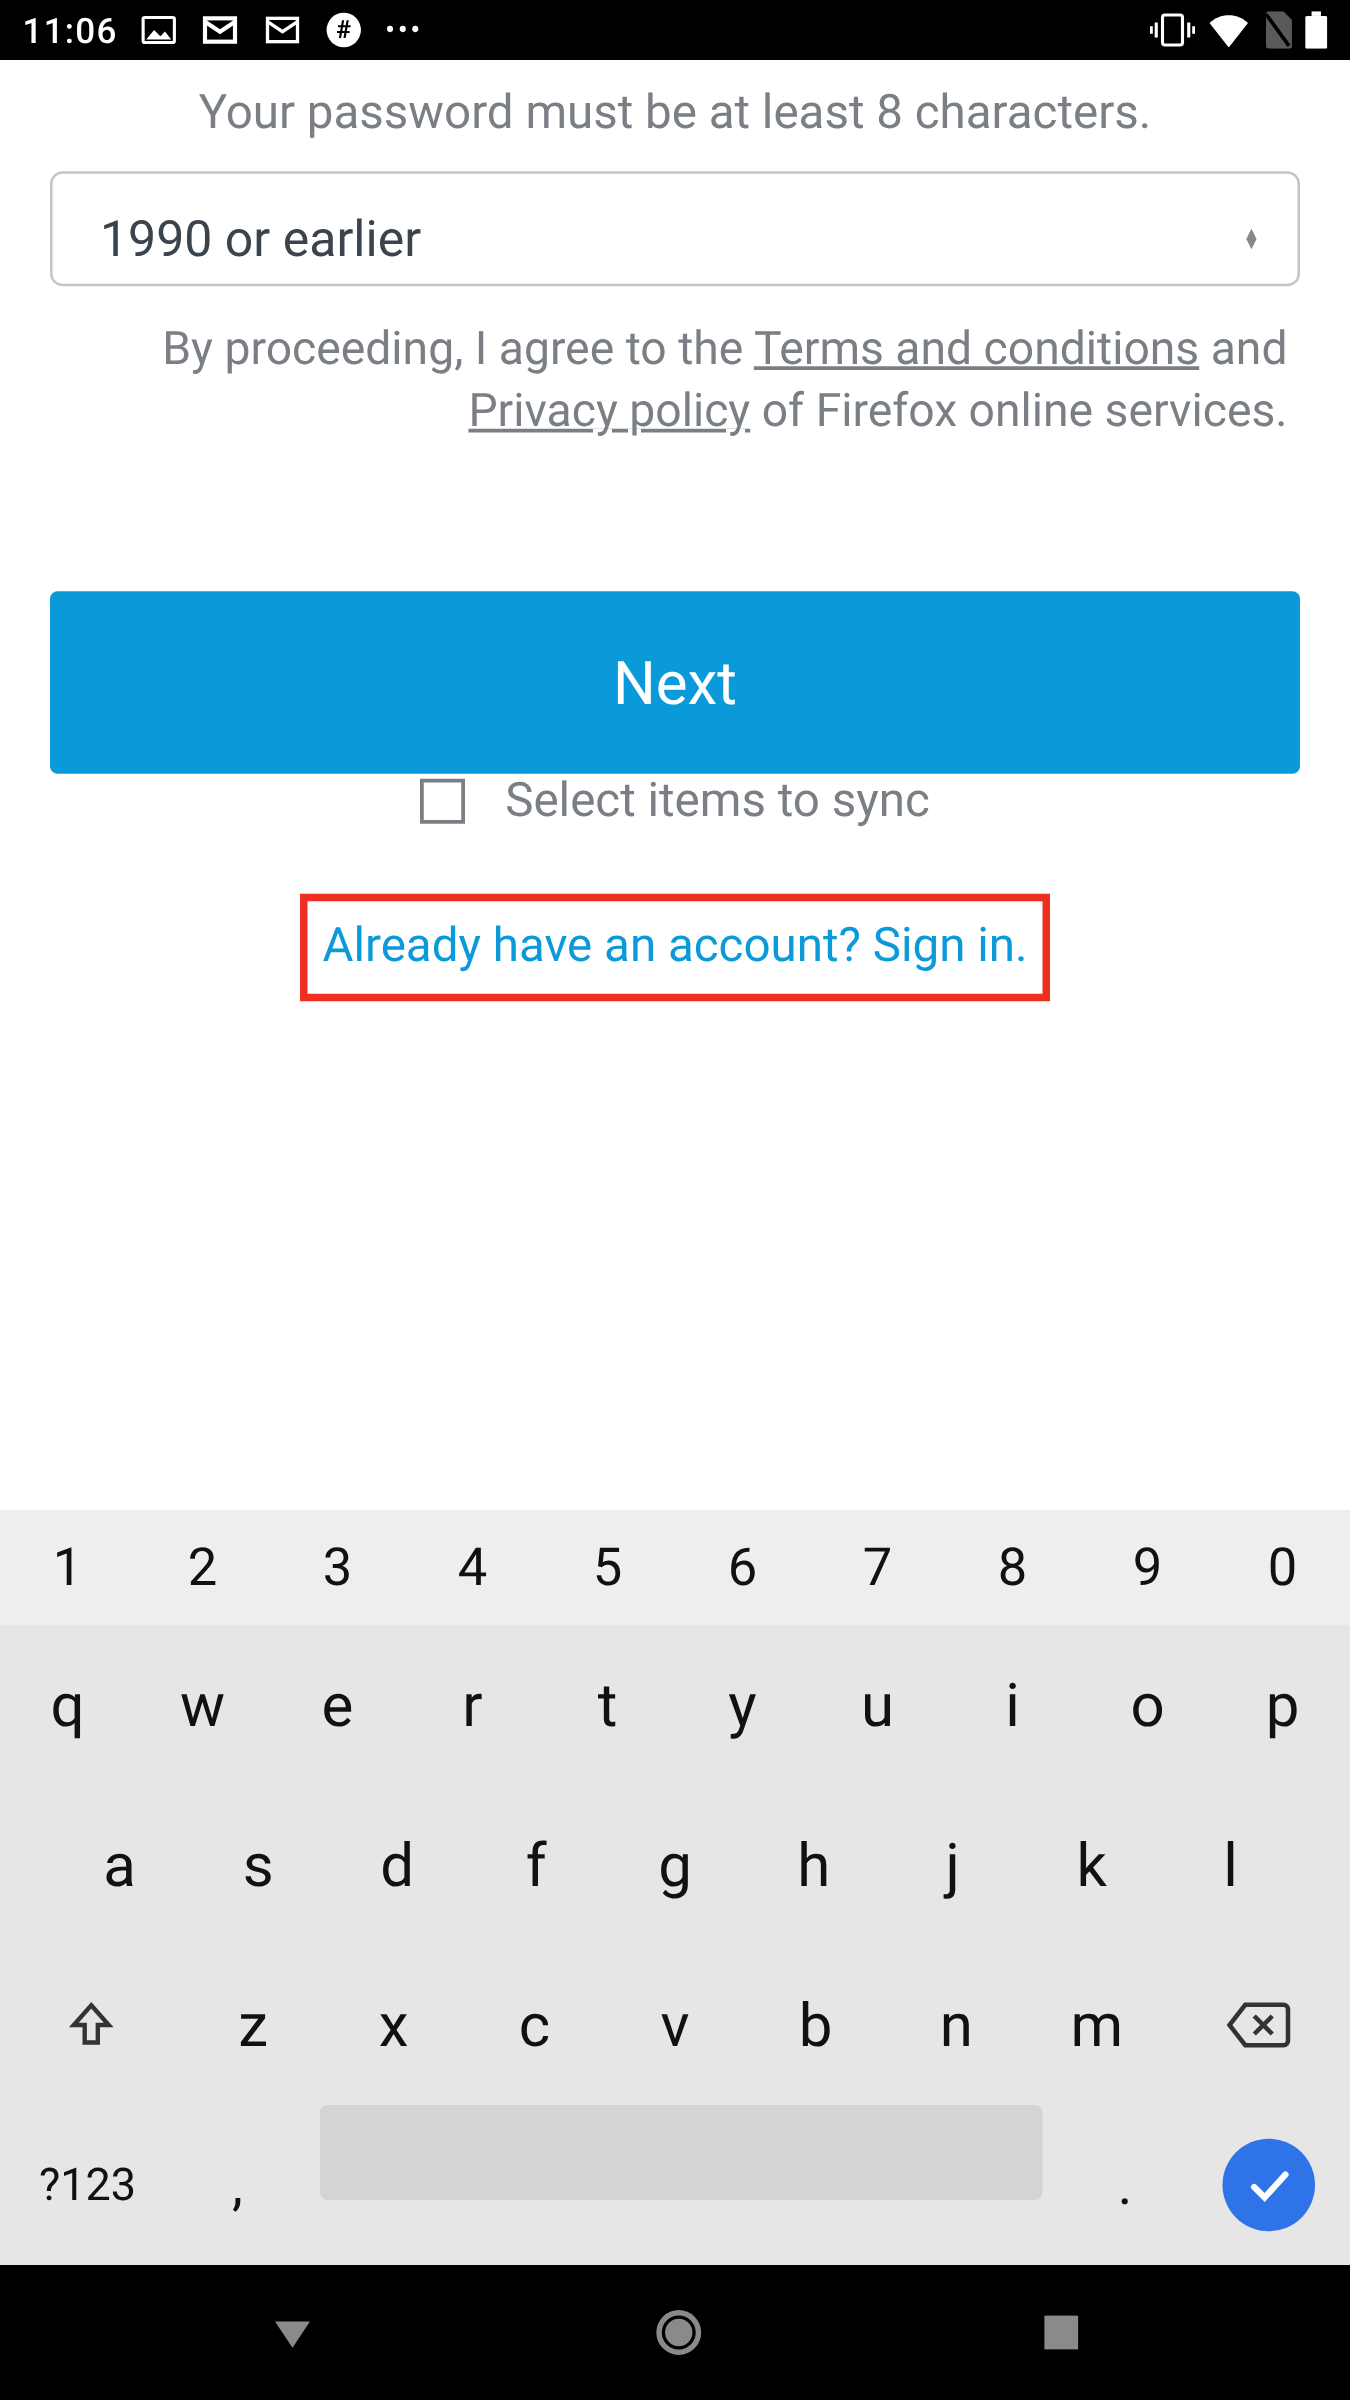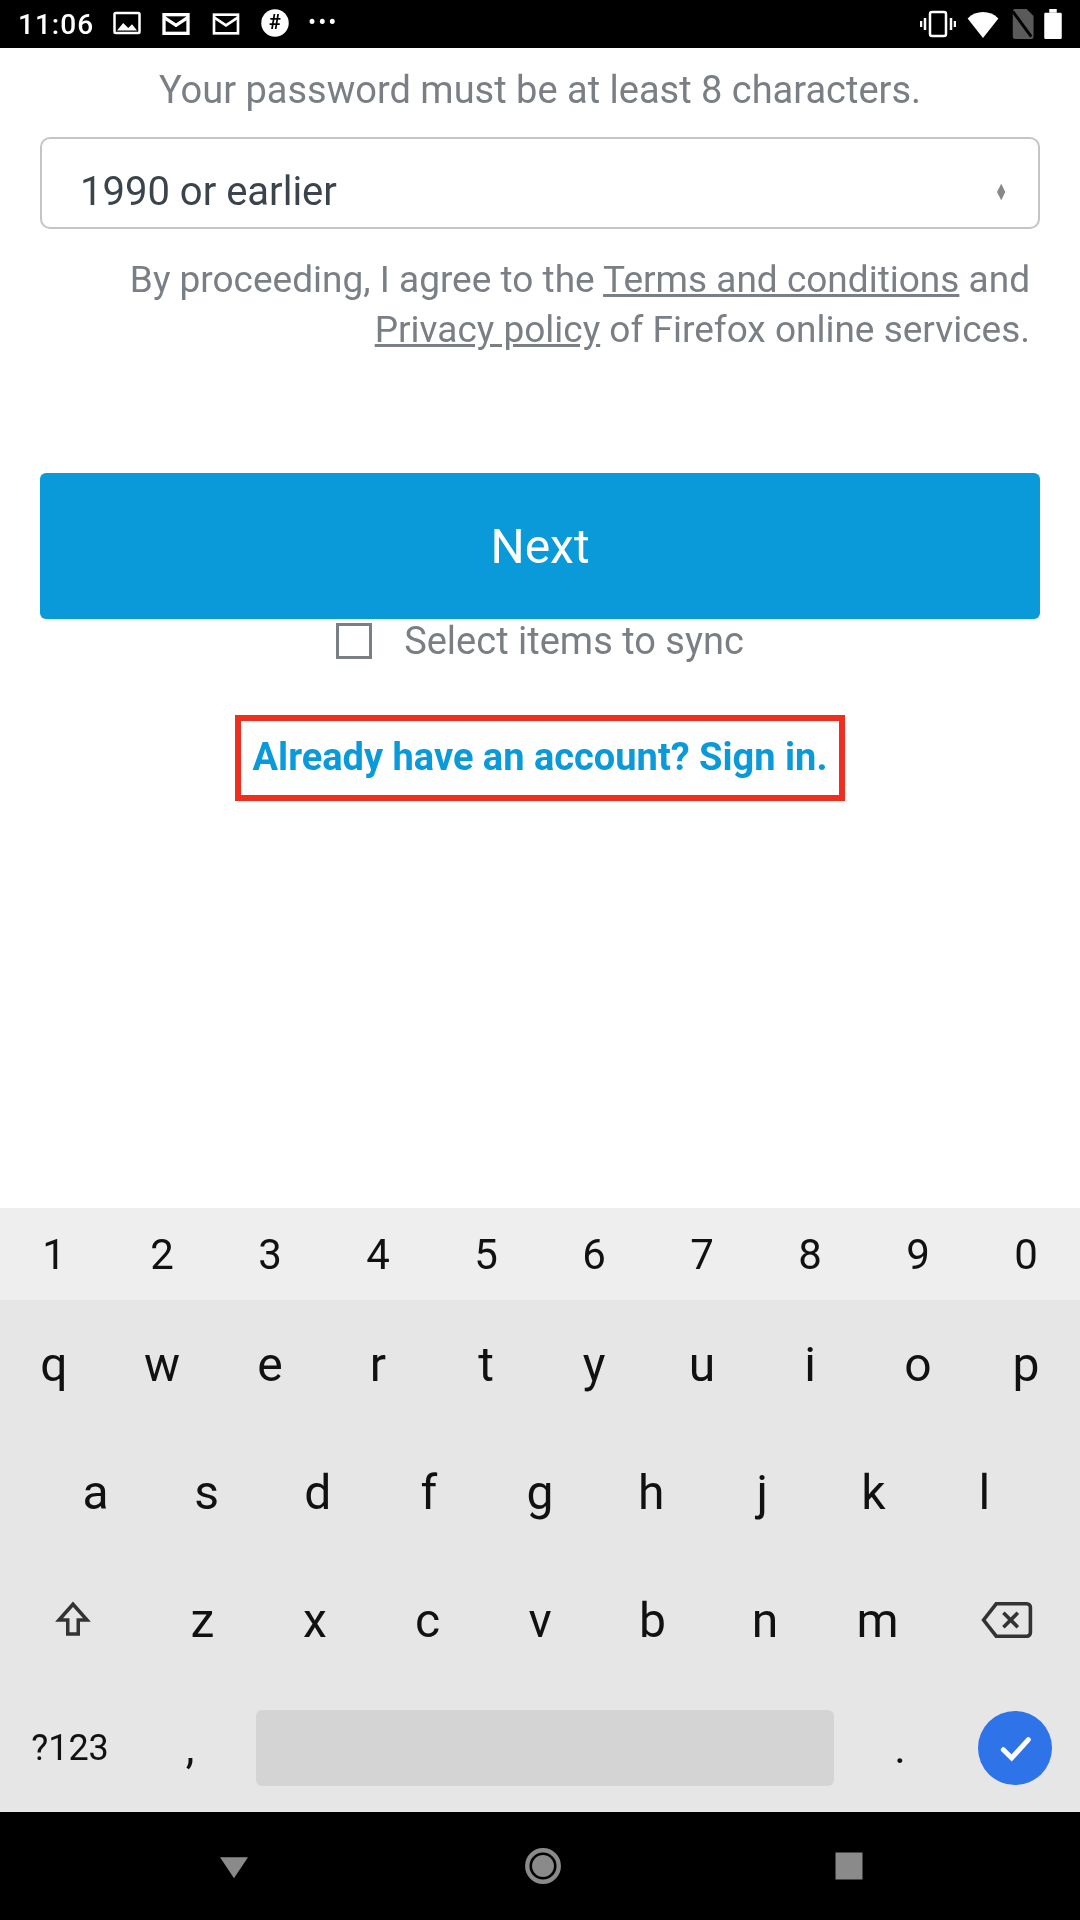--- a/index.html
+++ b/index.html
@@ -1,20 +1,20 @@
 <!DOCTYPE html>
 <html><head>
   <meta charset="utf-8">
   <style>
     * { margin: 0; padding: 0; box-sizing: border-box; }
     body { font-family: -apple-system, BlinkMacSystemFont, "Segoe UI", Roboto, sans-serif; width: 1080px; height: 1920px; margin: 0 auto; background: #000; display: flex; flex-direction: column; overflow: hidden; }
     
     
     .status-bar { height: 48px; background: #000; color: #fff; display: flex; align-items: center; justify-content: space-between; padding: 0 18px; font-size: 28px; }
-    .status-left { display: flex; gap: 18px; }
+    .status-left { display: flex; align-items: center; gap: 18px; }
     .status-right { display: flex; align-items: center; gap: 10px; }
     .status-icon { display: inline-flex; }
     .status-time { font-weight: 500; letter-spacing: 1px; }
     .dots { font-size: 24px; letter-spacing: 2px; }
     
     
     .content { flex: 1; background: #fff; display: flex; flex-direction: column; }
     
     .hint-text { color: #7a7f85; font-size: 38px; text-align: center; padding: 18px 40px 22px; line-height: 1.3; }
     
@@ -23,33 +23,33 @@
     .dropdown-arrows { color: #888; font-size: 14px; line-height: 0.6; display: flex; flex-direction: column; }
     
     .terms { color: #7a7f85; font-size: 37px; text-align: right; padding: 4px 50px 20px; line-height: 1.35; }
     .terms a { color: #7a7f85; text-decoration: underline; }
     
     .next-btn { margin: 98px 40px 0; background: #0b9ad9; color: #fff; border: none; border-radius: 6px; height: 146px; font-size: 48px; font-family: inherit; }
     
     .sync-row { display: flex; align-items: center; justify-content: center; gap: 32px; color: #7a7f85; font-size: 38px; }
     .sync-checkbox { width: 36px; height: 36px; border: 3px solid #7a7f85; background: #fff; }
     
-    .signin-link-wrap { margin: 52px auto 0; border: 6px solid #ee2e1f; padding: 14px 12px 16px; width: fit-content; font-weight: bold; }
+    .signin-link-wrap { margin: 52px auto 0; border: 6px solid #ee2e1f; padding: 14px 12px 16px; width: fit-content; }
     .signin-link { color: #0b9ad9; font-size: 38px; text-align: center; }
     
     
     .keyboard { background: #e6e6e6; }
     .kb-numrow { background: #eeeeee; display: flex; height: 92px; }
     .kb-row { display: flex; height: 128px; }
     .kb-key { flex: 1; display: flex; align-items: center; justify-content: center; font-size: 48px; color: #111; }
     .kb-numkey { flex: 1; display: flex; align-items: center; justify-content: center; font-size: 42px; color: #111; }
     .kb-row2 { padding: 0 40px; }
     .kb-shift, .kb-backspace { flex: 1.3; }
     .kb-shift svg, .kb-backspace svg { display: block; }
-    .kb-bottomrow { display: flex; height: 128px; align-items: center; }
+    .kb-bottomrow { display: flex; height: 128px; }
     .kb-sym { width: 140px; display: flex; align-items: center; justify-content: center; font-size: 36px; color: #111; }
     .kb-comma, .kb-period { width: 100px; display: flex; align-items: center; justify-content: center; font-size: 44px; color: #111; }
     .kb-space { flex: 1; height: 76px; background: #d4d4d4; border-radius: 6px; margin: 0 16px; }
     .kb-enter { width: 130px; display: flex; align-items: center; justify-content: center; }
     .kb-enter-circle { width: 74px; height: 74px; background: #2f73e8; border-radius: 50%; display: flex; align-items: center; justify-content: center; }
     
     
     .nav-bar { height: 108px; background: #000; display: flex; align-items: center; justify-content: space-around; padding: 0 80px; }
     .nav-btn { display: flex; align-items: center; justify-content: center; }
   </style>

